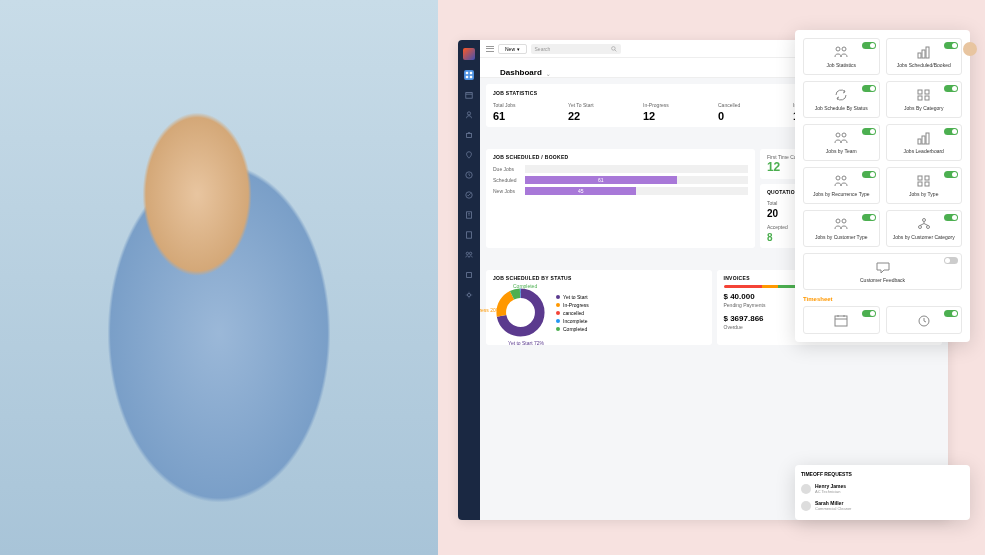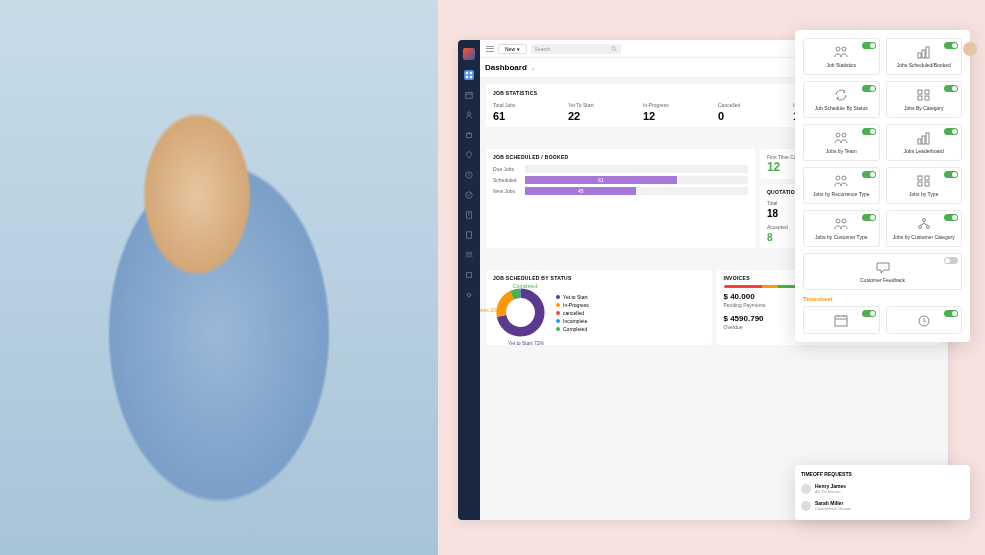--- a/index.html
+++ b/index.html
@@ -13,21 +13,21 @@
 .nav-icon{width:10px;height:10px;display:flex;align-items:center;justify-content:center;color:#6b7a99;cursor:pointer}
 .nav-icon.active{background:#4a90e2;border-radius:2px;color:#fff}
 .nav-icon svg{width:8px;height:8px}
 .main{flex:1;background:#f5f6f8;display:flex;flex-direction:column}
 .topbar{height:18px;background:#fff;display:flex;align-items:center;padding:0 6px;gap:4px;border-bottom:1px solid #eee}
 .menu-btn{width:8px;height:6px;display:flex;flex-direction:column;justify-content:space-between}
 .menu-btn span{height:1px;background:#999}
 .new-btn{background:#fff;border:1px solid #ddd;padding:1px 6px;font-size:5px;border-radius:2px;display:flex;align-items:center;gap:2px}
 .search{flex:0 0 90px;height:10px;background:#f0f0f0;border-radius:2px;display:flex;align-items:center;padding:0 4px;font-size:5px;color:#999}
 .search-icon{margin-left:auto;width:6px;height:6px}
-.header{height:20px;background:#fff;display:flex;align-items:center;padding:0 5px;border-bottom:1px solid #eee}
+.header{height:20px;background:#fff;display:flex;align-items:flex-end;padding:0 20px;border-bottom:1px solid #eee}
 .header h1{font-size:8px;font-weight:600}
 .chevron{margin-left:4px;font-size:6px;color:#999}
 .customize{margin-left:auto;font-size:5px;border:1px solid #ddd;padding:1px 4px;border-radius:2px;display:flex;align-items:center;gap:2px}
 .content{flex:1;padding:6px;display:flex;flex-direction:column;gap:22px;overflow:hidden}
 .card{background:#fff;border-radius:3px;padding:5px 7px}
 .card-title{font-size:5px;font-weight:700;letter-spacing:0.3px;display:flex;align-items:center}
 .card-action{margin-left:auto;font-size:5px;border:1px solid #ddd;padding:0 3px;border-radius:2px}
 .stats-row{display:flex;gap:8px;margin-top:5px}
 .stat{flex:1}
 .stat-label{font-size:5px;color:#666;margin-bottom:2px}
@@ -258,21 +258,21 @@
               <div class="card" style="flex:1">
                 <div style="font-size:5px;color:#666">Return Customers</div>
                 <div class="big-num">15</div>
               </div>
             </div>
             <div class="card">
               <div class="card-title">QUOTATIONS</div>
               <div class="stats-row" id="quot-row1">
                   <div class="stat">
                     <div class="stat-label">Total</div>
-                    <div class="stat-value " style="font-size:10px">18</div>
+                    <div class="stat-value " style="font-size:10px">20</div>
                   </div>
                   <div class="stat">
                     <div class="stat-label">In Draft</div>
                     <div class="stat-value orange" style="font-size:10px">2</div>
                   </div>
                   <div class="stat">
                     <div class="stat-label"></div>
                     <div class="stat-value " style="font-size:10px">2</div>
                   </div>
                 </div>
@@ -337,21 +337,21 @@
                   <div class="inv-amt">$ 0.000</div>
                   <div class="inv-lbl">Partially Paid</div>
                 </div>
                 <div class="inv-col">
                   <div class="inv-amt">$ 569.000</div>
                   <div class="inv-lbl">Paid</div>
                 </div>
               </div>
             <div class="inv-row" id="inv-row2" style="margin-top:6px">
                 <div class="inv-col">
-                  <div class="inv-amt">$ 4590.790</div>
+                  <div class="inv-amt">$ 3697.866</div>
                   <div class="inv-lbl">Overdue</div>
                 </div>
                 <div class="inv-col">
                   <div class="inv-amt">$ 340.500</div>
                   <div class="inv-lbl">Bad Debt</div>
                 </div>
               </div>
           </div>
         </div>
 

